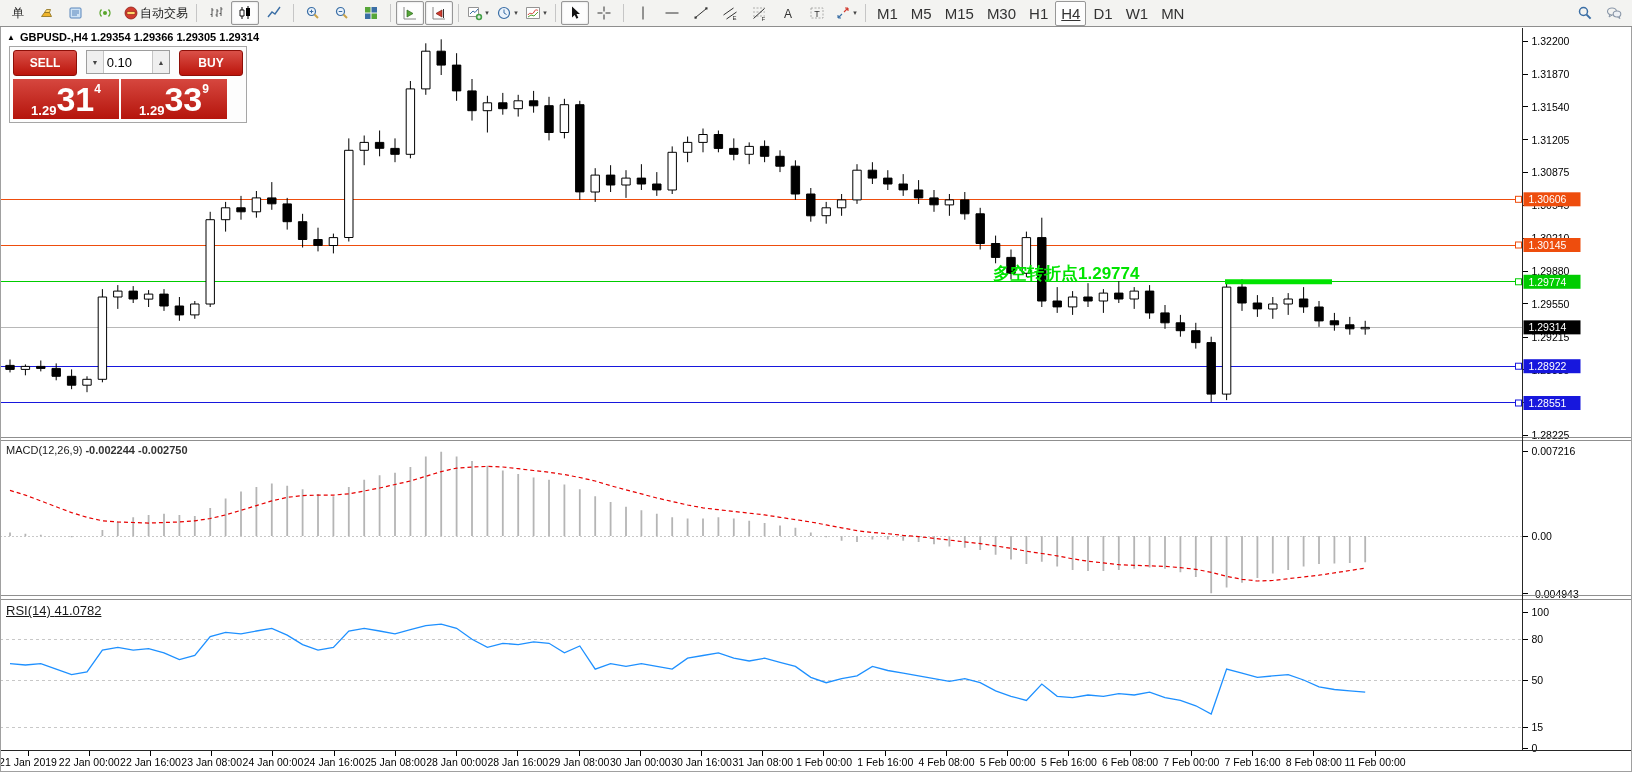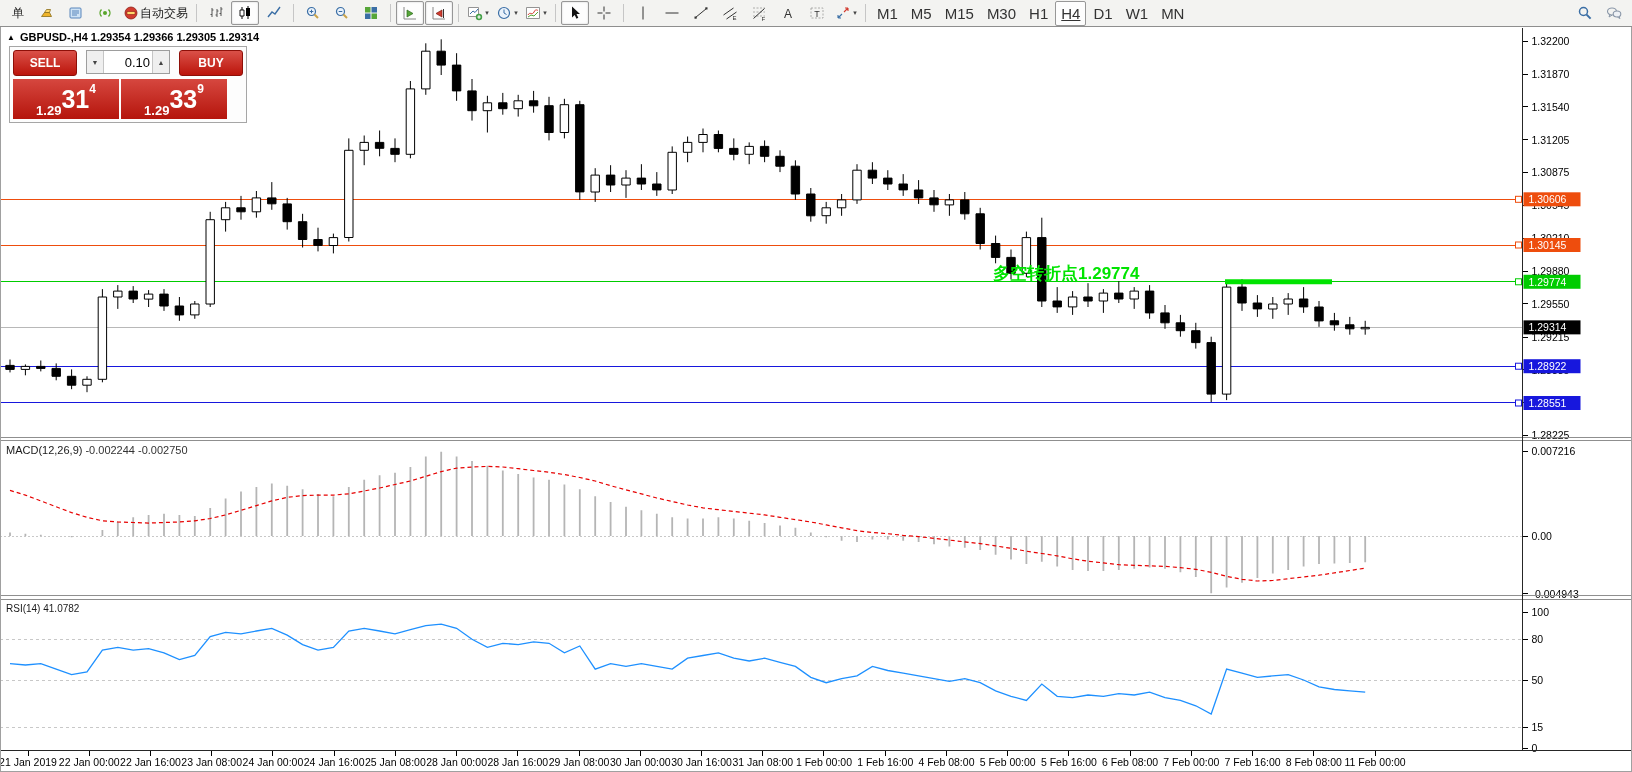--- a/index.html
+++ b/index.html
@@ -29,31 +29,31 @@
                border:1px solid #a6a6a6;padding:3px;}
   .tp-row1{display:flex;gap:9px;margin-bottom:3px;}
   .tp-btn{width:62px;height:24px;background:linear-gradient(#da5048,#bb140b);color:#fff;
           font-size:12px;font-weight:bold;display:flex;align-items:center;justify-content:center;
           border-radius:3px;border:1px solid #8e0f08;}
   .tp-spin{width:84px;height:24px;display:flex;border:1px solid #9d9d9d;background:#fff;box-sizing:border-box;}
   .tp-spin-btn{width:16px;display:flex;align-items:center;justify-content:center;font-size:7px;
                color:#444;background:#efefef;flex:none;}
   .tp-spin-btn.dn{border-right:1px solid #c5c5c5;}
   .tp-spin-btn.up{border-left:1px solid #c5c5c5;}
-  .tp-vol{flex:1;display:flex;align-items:center;justify-content:flex-end;padding-right:2px;
+  .tp-vol{flex:1;display:flex;align-items:center;justify-content:flex-end;padding-right:20px;
           font-size:13px;color:#000;}
   .tp-row2{display:flex;gap:2px;}
   .tp-price{width:106px;height:40px;background:linear-gradient(#d6473f,#b5150c);color:#fff;
             display:flex;justify-content:center;box-sizing:border-box;padding:1px 2px;}
   .pp{font-size:13px;font-weight:bold;align-self:flex-end;}
-  .pb{font-size:25px;font-weight:bold;line-height:38px;}
+  .pb{font-size:34px;font-weight:bold;line-height:38px;}
   .ps{font-size:12px;font-weight:bold;align-self:flex-start;margin-top:2px;}
   #macd-label{position:absolute;left:6px;top:444px;z-index:4;font-size:11px;color:#1a1a1a;}
-  #rsi-label{position:absolute;left:6px;top:603px;z-index:4;font-size:10px;color:#1a1a1a;}
-  #macd-label .vals{color:#333;margin-left:3px;}
+  #rsi-label{position:absolute;left:6px;top:603px;z-index:4;font-size:13px;color:#1a1a1a;text-decoration:underline;}
+  #macd-label .vals{color:#333;margin-left:3px;font-weight:bold;}
   #chart-svg{position:absolute;left:0;top:0;z-index:1;}
   #chart-svg text{font-family:"Liberation Sans","DejaVu Sans",sans-serif;}
 </style>
 </head>
 <body>
 
 <div id="app">
   <div id="toolbar">
       <div class="tbtn">
         <span class="tlabel">单</span>

